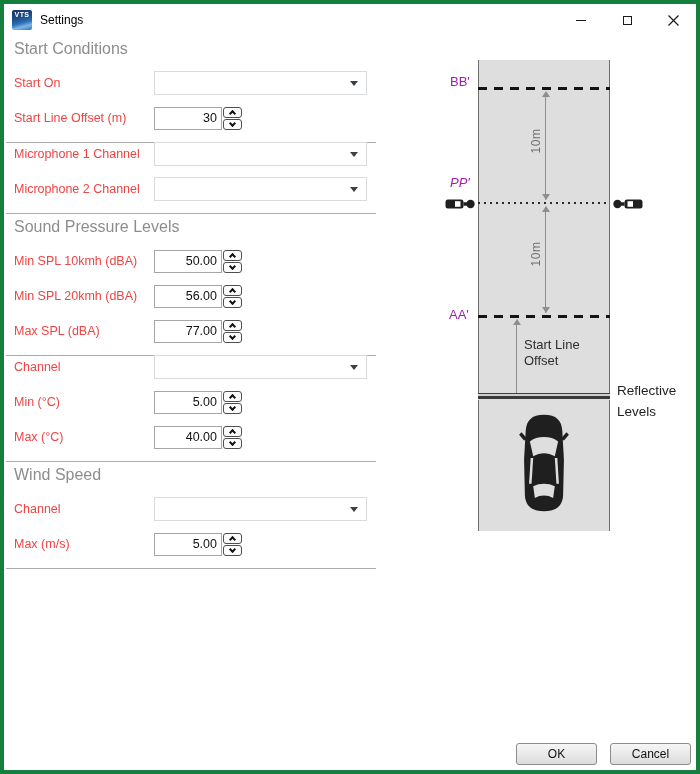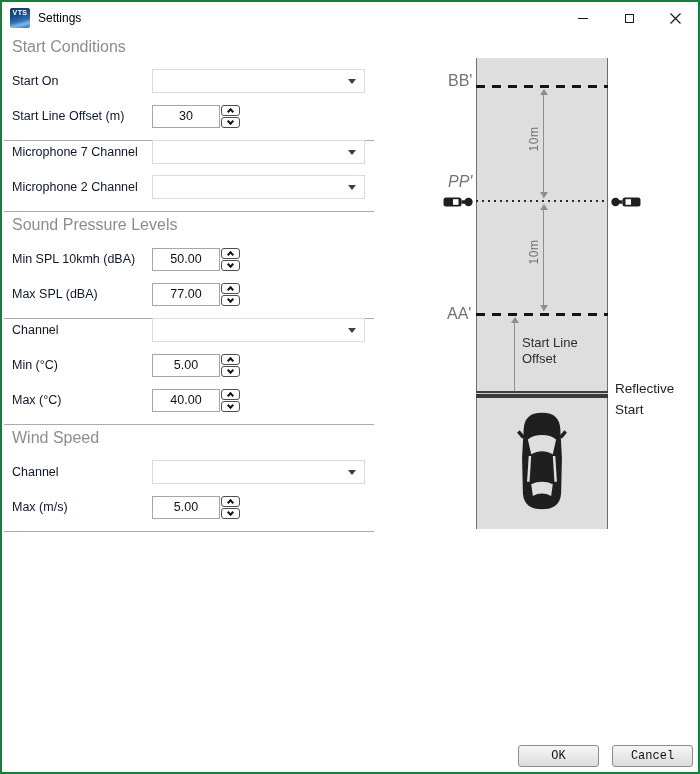--- a/index.html
+++ b/index.html
@@ -1,77 +1,77 @@
 <!DOCTYPE html>
 <html><head>
 <meta charset="utf-8">
 <style>
   html,body{margin:0;padding:0;background:#f0f0f0;}
   .window{
     position:relative;width:700px;height:774px;box-sizing:border-box;
-    border:2px solid #15803d;background:#fff;overflow:hidden;
+    border:4px solid #15803d;background:#fff;overflow:hidden;
     font-family:"Liberation Sans",sans-serif;color:#1b1b1b;
   }
   
   .titlebar{height:32px;display:flex;align-items:center;}
   .appicon{width:20px;height:20px;margin:0 8px 0 8px;border-radius:2px;
     background:linear-gradient(165deg,#16335e 0%,#1d4f8c 40%,#2f6fb5 62%,#7db7e8 78%,#2f6fb5 100%);
     display:flex;align-items:flex-start;justify-content:center;
     color:#fff;font-size:7px;font-weight:bold;letter-spacing:.4px;line-height:9px;}
   .apptitle{font-size:12px;color:#000;}
   .wincontrols{margin-left:auto;display:flex;height:32px;}
   .wcbtn{width:46px;height:32px;display:flex;align-items:center;justify-content:center;cursor:default;}
   .glyph-min{width:10px;height:1px;background:#1a1a1a;}
   .glyph-max{width:9px;height:9px;border:1px solid #1a1a1a;box-sizing:border-box;}
   
   .form{position:absolute;left:8px;top:32px;width:366px;}
   .sechead{font-size:16px;color:#8d8d8d;margin:4px 0 14px 2px;}
   .row{display:flex;align-items:center;height:22px;margin:0 0 13px 2px;}
-  .lbl{flex:none;width:140px;font-size:12.5px;color:#0f172a;}
+  .lbl{flex:none;width:140px;font-size:12.5px;color:#ef4444;}
   .dd{width:211px;height:22px;border:1px solid #d9dcde;background:#fff;
       position:relative;box-sizing:content-box;}
   .ddval{font-size:12.5px;line-height:22px;padding-left:5px;display:block;}
   .ddarrow{position:absolute;right:8px;top:9px;width:0;height:0;
       border-left:4px solid transparent;border-right:4px solid transparent;
       border-top:5px solid #3f3f3f;}
   .spin{display:flex;height:23px;align-items:stretch;}
   .spinval{width:68px;height:23px;box-sizing:border-box;border:1px solid #a6a6a6;
-      text-align:center;font-size:12.5px;padding:0 4px;font-family:"Liberation Sans",sans-serif;
+      text-align:right;font-size:12.5px;padding:0 4px;font-family:"Liberation Sans",sans-serif;
       color:#111;background:#fff;outline:none;}
   .spinbtns{width:19px;margin-left:1px;display:flex;flex-direction:column;gap:1px;}
   .sb{flex:1;border:1px solid #4f4f4f;border-radius:3px;background:#fdfdfd;
       display:flex;align-items:center;justify-content:center;box-sizing:border-box;}
   .chev{width:5px;height:5px;display:block;box-sizing:border-box;}
   .chev.up{border-top:2px solid #141414;border-left:2px solid #141414;transform:translateY(1px) rotate(45deg);}
   .chev.down{border-bottom:2px solid #141414;border-right:2px solid #141414;transform:translateY(-1px) rotate(45deg);}
   .divider{height:1px;background:#ababab;width:370px;margin-left:-6px;}
   
   .diagram{position:absolute;left:430px;top:46px;width:266px;height:492px;}
   .road{position:absolute;left:44px;top:10px;width:132px;height:471px;background:#dedede;
       border-left:1px solid #6e6e6e;border-right:1px solid #6e6e6e;box-sizing:border-box;}
-  .dlab{position:absolute;font-size:16px;color:#737373;}
+  .dlab{position:absolute;font-size:13px;color:#a21caf;}
   .dashline{position:absolute;left:44px;width:132px;height:3px;
       background:repeating-linear-gradient(90deg,#141414 0 9px,transparent 9px 16px);}
   .dotline{position:absolute;left:44px;width:132px;height:2px;
       background:repeating-linear-gradient(90deg,#2a2a2a 0 2px,transparent 2px 6px);}
   .varrow{position:absolute;width:1px;background:#8e8e8e;}
   .ah{position:absolute;width:0;height:0;border-left:4px solid transparent;border-right:4px solid transparent;}
   .ah.up{border-bottom:6px solid #8e8e8e;}
   .ah.down{border-top:6px solid #8e8e8e;}
   .dim{position:absolute;width:34px;text-align:center;font-size:12px;color:#6f6f6f;
       transform:rotate(-90deg);letter-spacing:.5px;}
   .rstrip{position:absolute;left:44px;top:343px;width:132px;height:7px;
       background:linear-gradient(#3e3e3e 0 1.5px,#cfcfcf 1.5px 3px,#3a3a3a 3px 6.5px,#dedede 6.5px 7px);}
   .slo{position:absolute;left:90px;top:287px;font-size:13px;color:#2e2e2e;line-height:16px;}
   .rslab{position:absolute;left:183px;top:330px;font-size:13.5px;color:#1f1f1f;line-height:21px;}
   .mic{position:absolute;top:146px;width:30px;height:12px;}
   .mic.right svg{transform:scaleX(-1);}
   .car{position:absolute;left:85px;top:364px;width:50px;height:98px;}
   
-  .footer{position:absolute;right:5px;bottom:5px;display:flex;gap:13px;font-family:Liberation Mono, monospace;}
+  .footer{position:absolute;right:5px;bottom:5px;display:flex;gap:13px;}
   .btn{width:81px;height:22px;display:flex;align-items:center;justify-content:center;
       font-size:12px;color:#111;background:linear-gradient(#f6f6f6,#dcdcdc);
       border:1px solid #8c8c8c;border-radius:3px;box-sizing:border-box;cursor:default;}
 </style>
 </head>
 <body>
 
 <div class="window">
 
   <div class="titlebar">
@@ -112,40 +112,54 @@
             </div>
           <div class="sb">
               <span class="chev down"></span>
             </div>
         </div>
       </div>
     </div>
     <div class="divider"></div>
 
     <div class="row">
-      <span class="lbl">Microphone 7 Channel</span>
+      <span class="lbl">Microphone 1 Channel</span>
       <div class="dd">
         <span class="ddval"></span>
         <span class="ddarrow"></span>
       </div>
     </div>
     <div class="row">
       <span class="lbl">Microphone 2 Channel</span>
       <div class="dd">
         <span class="ddval"></span>
         <span class="ddarrow"></span>
       </div>
     </div>
     <div class="divider"></div>
 
     <div class="sechead">Sound Pressure Levels</div>
     <div class="row">
       <span class="lbl">Min SPL 10kmh (dBA)</span>
       <div class="spin">
         <input class="spinval" value="50.00" style="">
+        <div class="spinbtns">
+          <div class="sb">
+              <span class="chev up"></span>
+            </div>
+          <div class="sb">
+              <span class="chev down"></span>
+            </div>
+        </div>
+      </div>
+    </div>
+    <div class="row">
+      <span class="lbl">Min SPL 20kmh (dBA)</span>
+      <div class="spin">
+        <input class="spinval" value="56.00" style="">
         <div class="spinbtns">
           <div class="sb">
               <span class="chev up"></span>
             </div>
           <div class="sb">
               <span class="chev down"></span>
             </div>
         </div>
       </div>
     </div>
@@ -268,21 +282,21 @@
     <div class="varrow" style="left:82px;top:271px;height:72px;"></div>
     <div class="ah up" style="left:79px;top:269px;"></div>
     <div class="slo">
       <div>Start Line</div>
       <div>Offset</div>
     </div>
 
     <div class="rstrip"></div>
     <div class="rslab">
       <div>Reflective</div>
-      <div>Start</div>
+      <div>Levels</div>
     </div>
 
     <div class="car">
       <svg width="50" height="98" viewBox="0 0 60 118">
         <path d="M6 32 L0 25 L3 22 L10 30 Z" fill="#1f1f1f"></path>
         <path d="M54 32 L60 25 L57 22 L50 30 Z" fill="#1f1f1f"></path>
         <path d="M30 1 C15 1 9 8 8 20 L6 55 L7 98 C8 112 17 117 30 117 C43 117 52 112 53 98 L54 55 L52 20 C51 8 45 1 30 1 Z" fill="#1f1f1f"></path>
         <path d="M13 33 C21 26 39 26 47 33 L43 51 C34 46 26 46 17 51 Z" fill="#dedede"></path>
         <path d="M17 87 C25 83 35 83 43 87 L41 101 C34 97 26 97 19 101 Z" fill="#dedede"></path>
         <path d="M14 53 L12 84 L15 84 L17 53 Z" fill="#dedede"></path>

